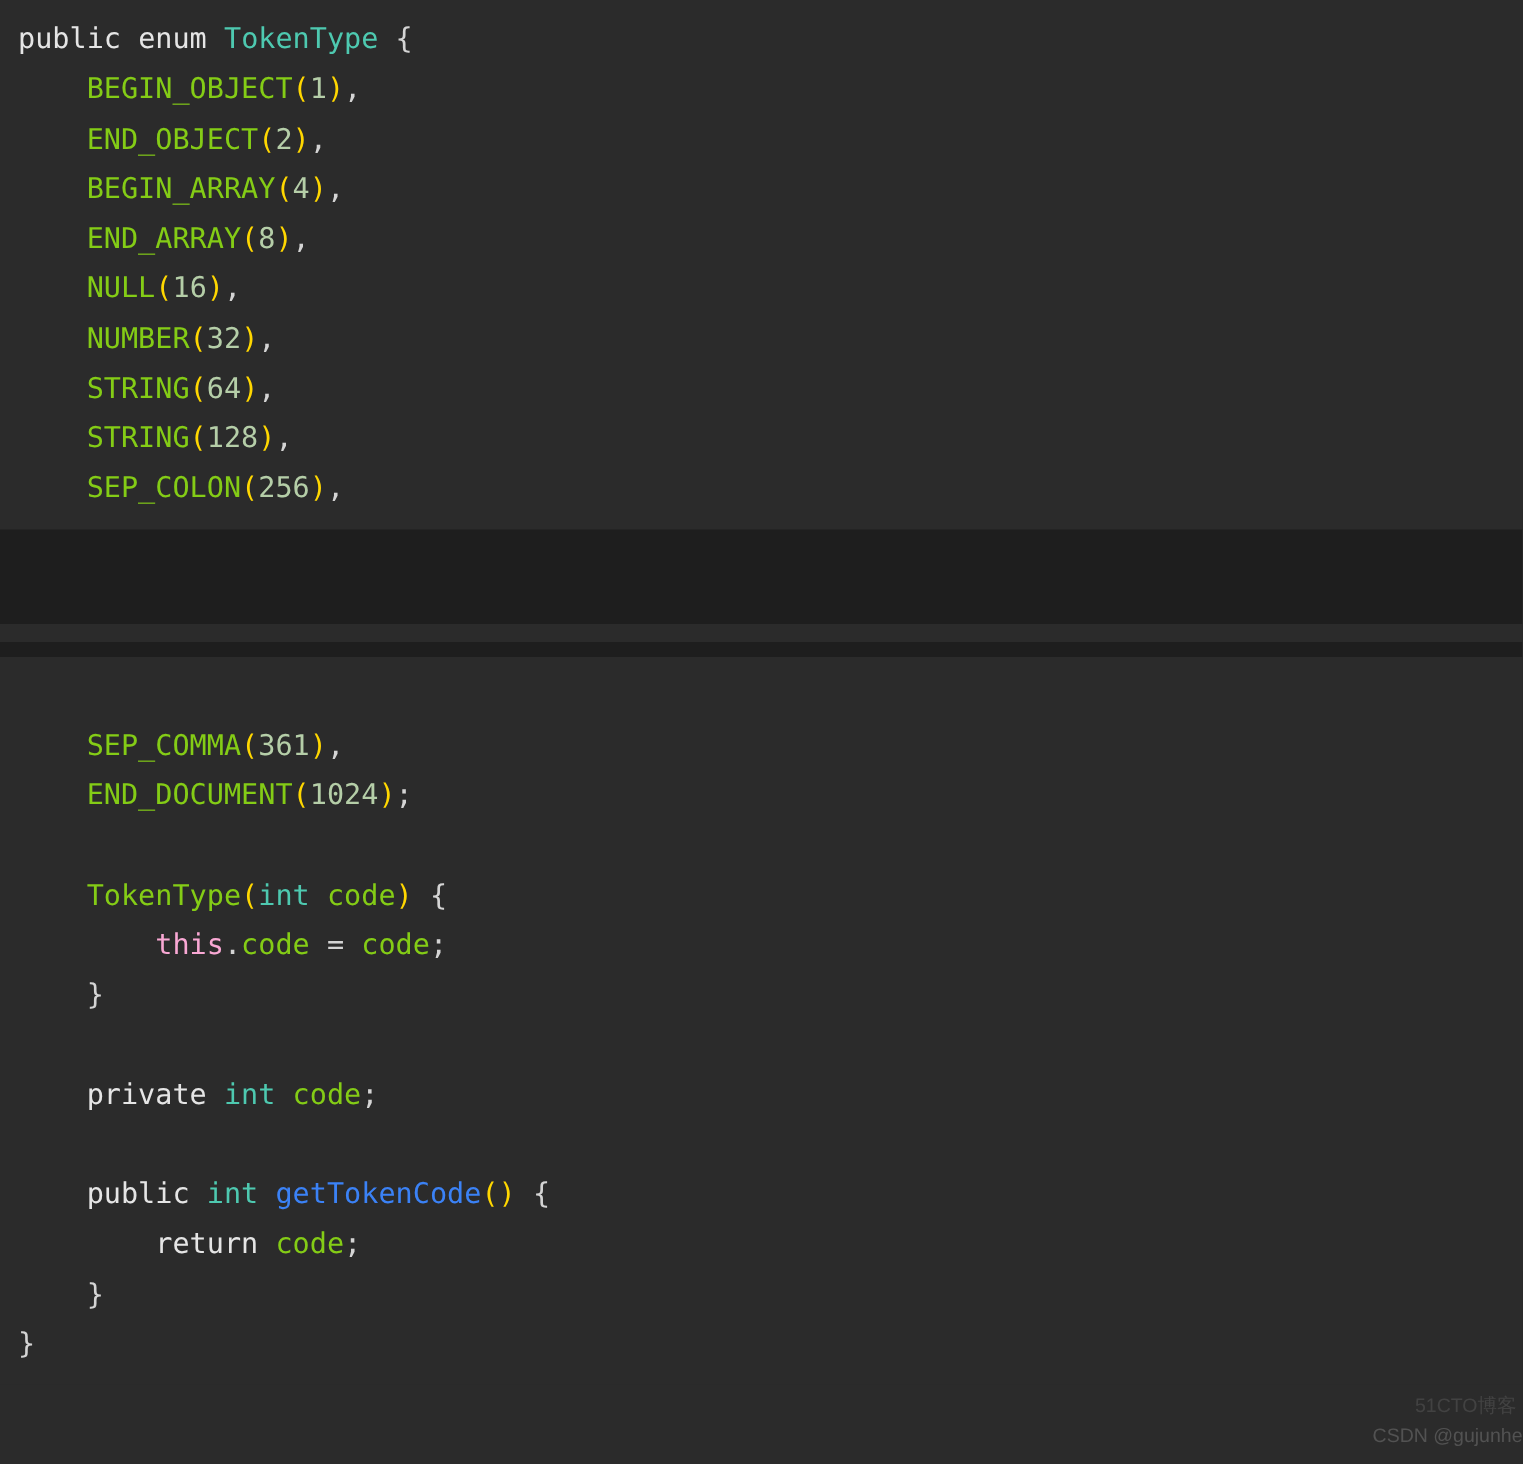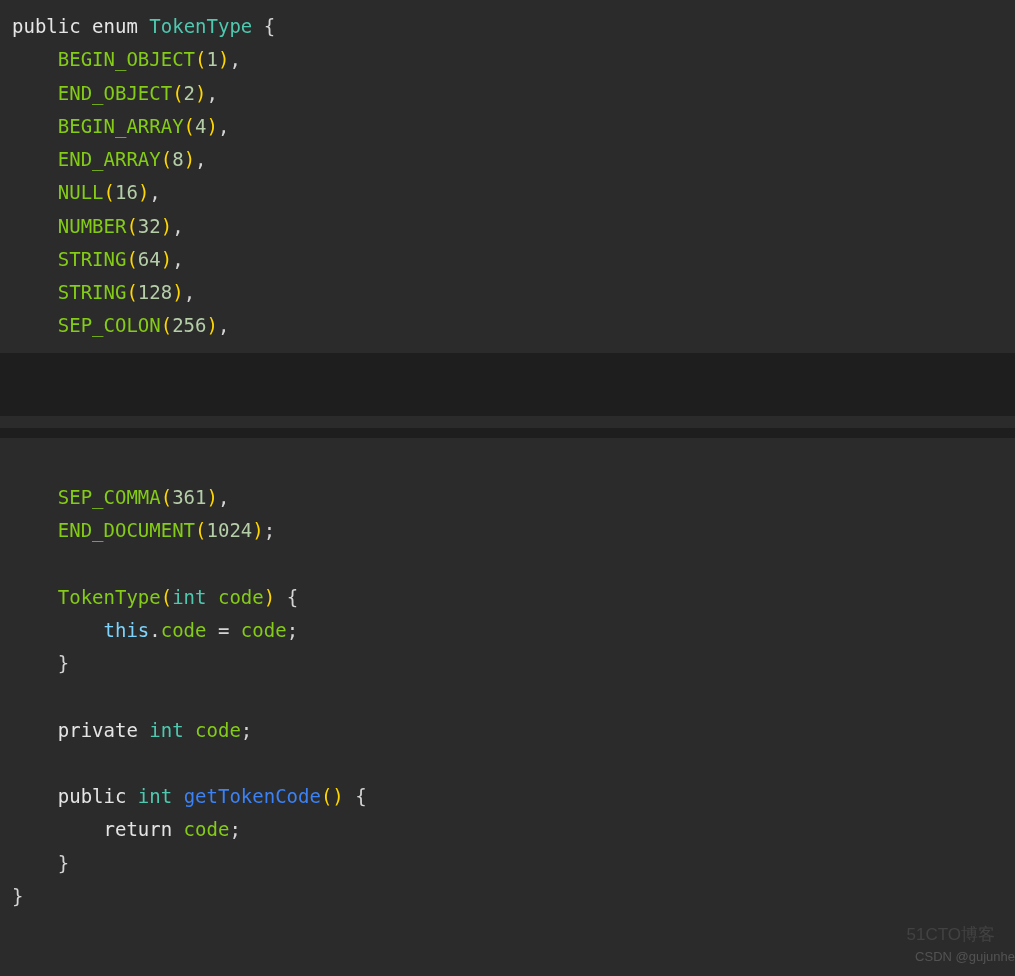--- a/index.html
+++ b/index.html
@@ -32,27 +32,27 @@
     background: #1e1e1e;
     height: 10px;
   }
   .kw   { color: #e5e5e5; } 
   .type { color: #4ec9b0; }
   .name { color: #3b82f6; }
   .id   { color: #84cc16; }
   .num  { color: #b5cea8; }
   .punc { color: #d4d4d4; }
   .paren{ color: #ffd700; }
-  .this { color: #7dd3fc; }
+  .this { color: #f9a8d4; }
   .watermark1 {
     position: absolute;
-    right: 20px;
+    right: 4px;
     bottom: 30px;
     color: rgba(200,200,200,0.15);
-    font-size: 17px;
+    font-size: 13px;
     font-family: sans-serif;
   }
   .watermark2 {
     position: absolute;
     right: 0;
     bottom: 12px;
     color: rgba(200,200,200,0.25);
     font-size: 13px;
     font-family: sans-serif;
   }

